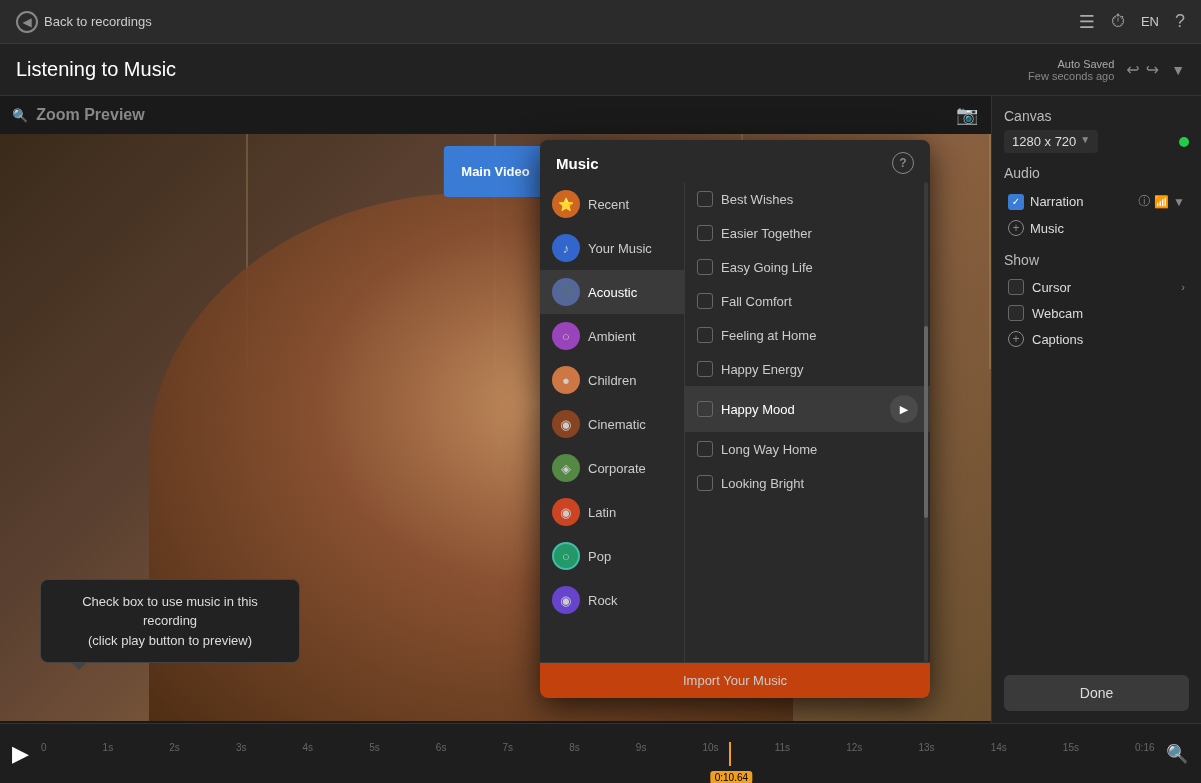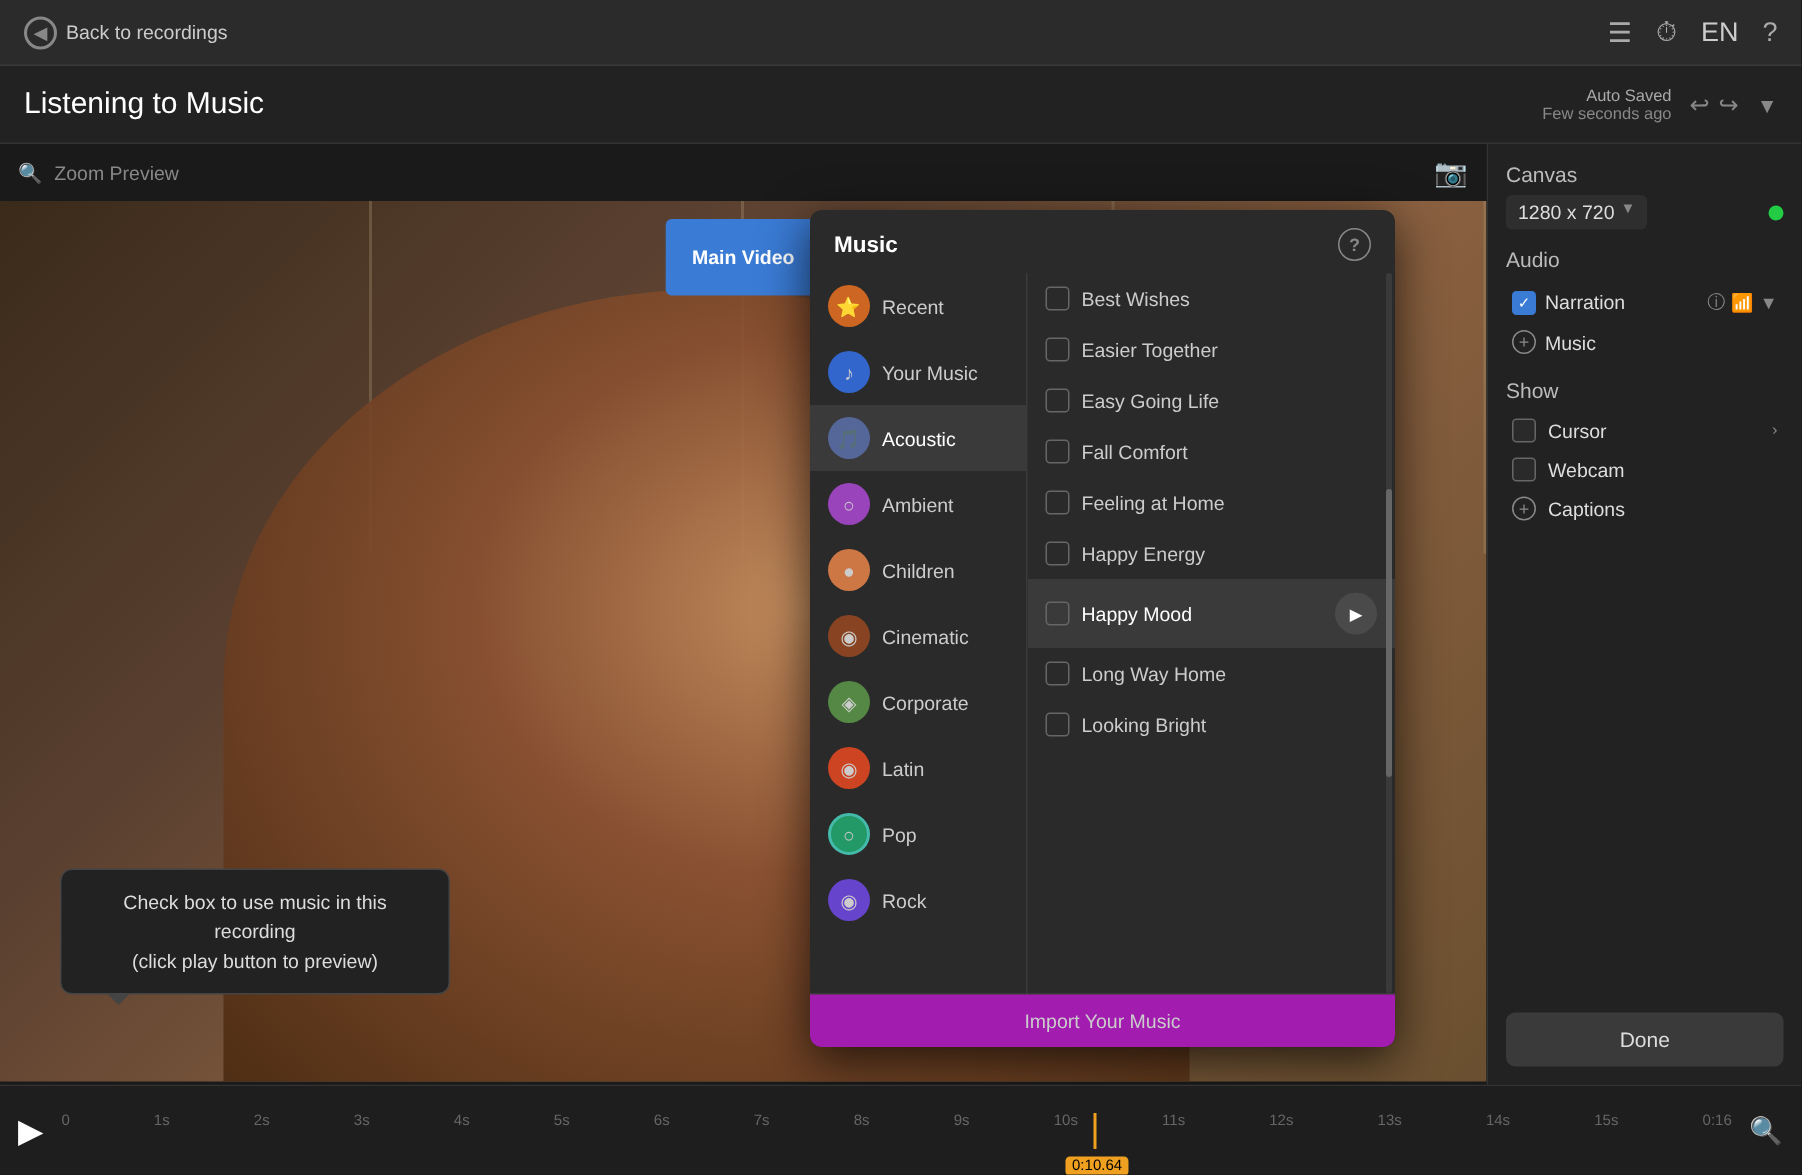--- a/index.html
+++ b/index.html
@@ -40,21 +40,21 @@
     .top-bar-right {
       margin-left: auto;
       display: flex;
       align-items: center;
       gap: 16px;
     }
     .top-bar-icon {
       color: #aaa; font-size: 18px; cursor: pointer;
     }
     .lang-btn {
-      color: #ccc; font-size: 18px; cursor: pointer;
+      color: #ccc; font-size: 13px; cursor: pointer;
     }
 
     
     .title-bar {
       display: flex;
       align-items: center;
       background: #222;
       height: 52px;
       padding: 0 16px;
       border-bottom: 1px solid #333;
@@ -102,21 +102,21 @@
       overflow: hidden;
     }
     .zoom-preview-bar {
       display: flex;
       align-items: center;
       padding: 8px 12px;
       gap: 8px;
       background: #1a1a1a;
     }
     .zoom-preview-text {
-      color: #888; font-size: 13px;
+      color: #888; font-size: 16px; font-weight: bold;
     }
     .main-video-tag {
       position: absolute;
       top: 50px;
       left: 50%;
       transform: translateX(-50%);
       background: #3a7bd5;
       color: #fff;
       font-size: 13px;
       font-weight: 600;
@@ -424,21 +424,21 @@
       border-radius: 3px;
       white-space: nowrap;
       margin-top: 16px;
     }
     .search-icon-tl {
       color: #888; font-size: 18px; cursor: pointer;
     }
 
     
     .import-music-bar {
-      background: #a21caf;
+      background: #c2410c;
       border-top: 1px solid #3a3a3a;
       padding: 10px 16px;
       font-size: 13px;
       color: #ccc;
       text-align: center;
       cursor: pointer;
     }
 
     
     .right-scroll-indicator {

